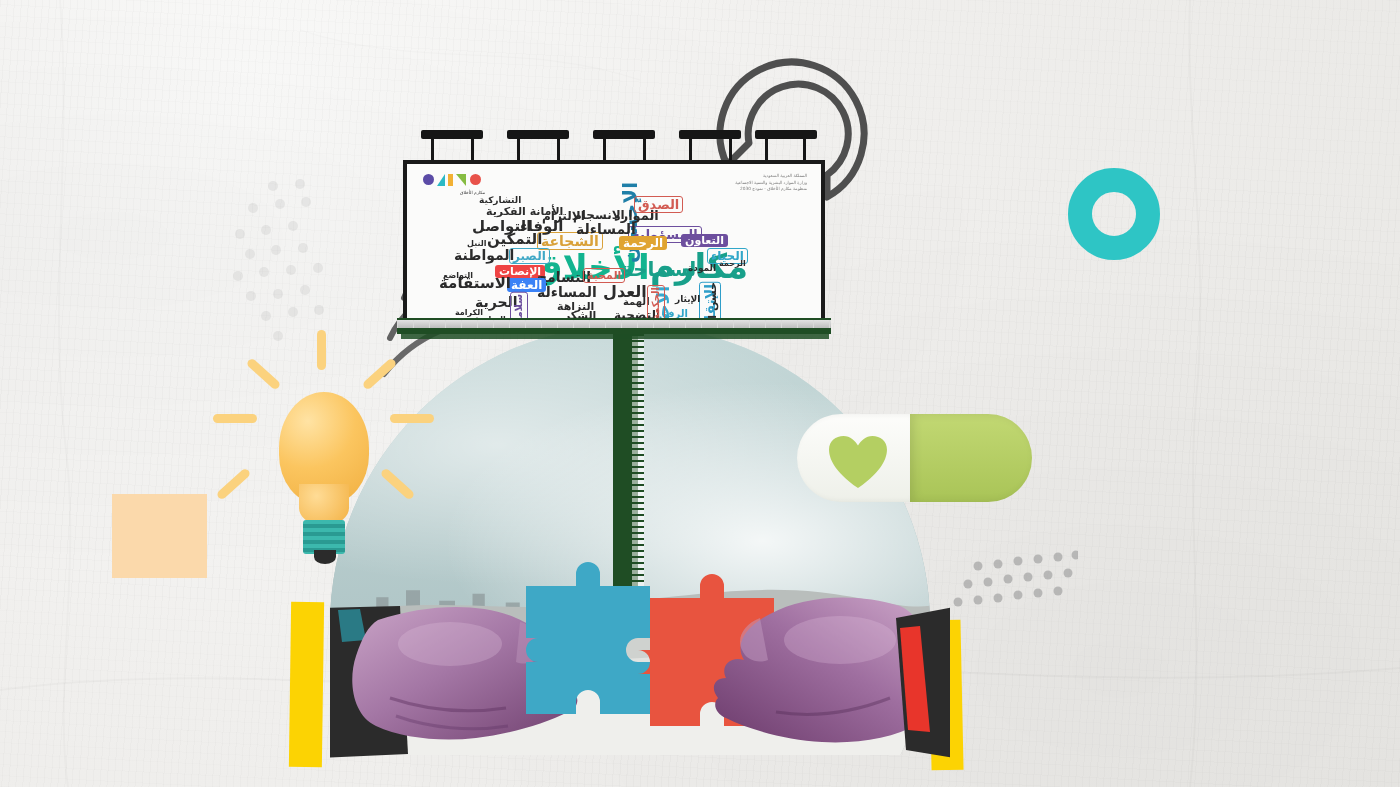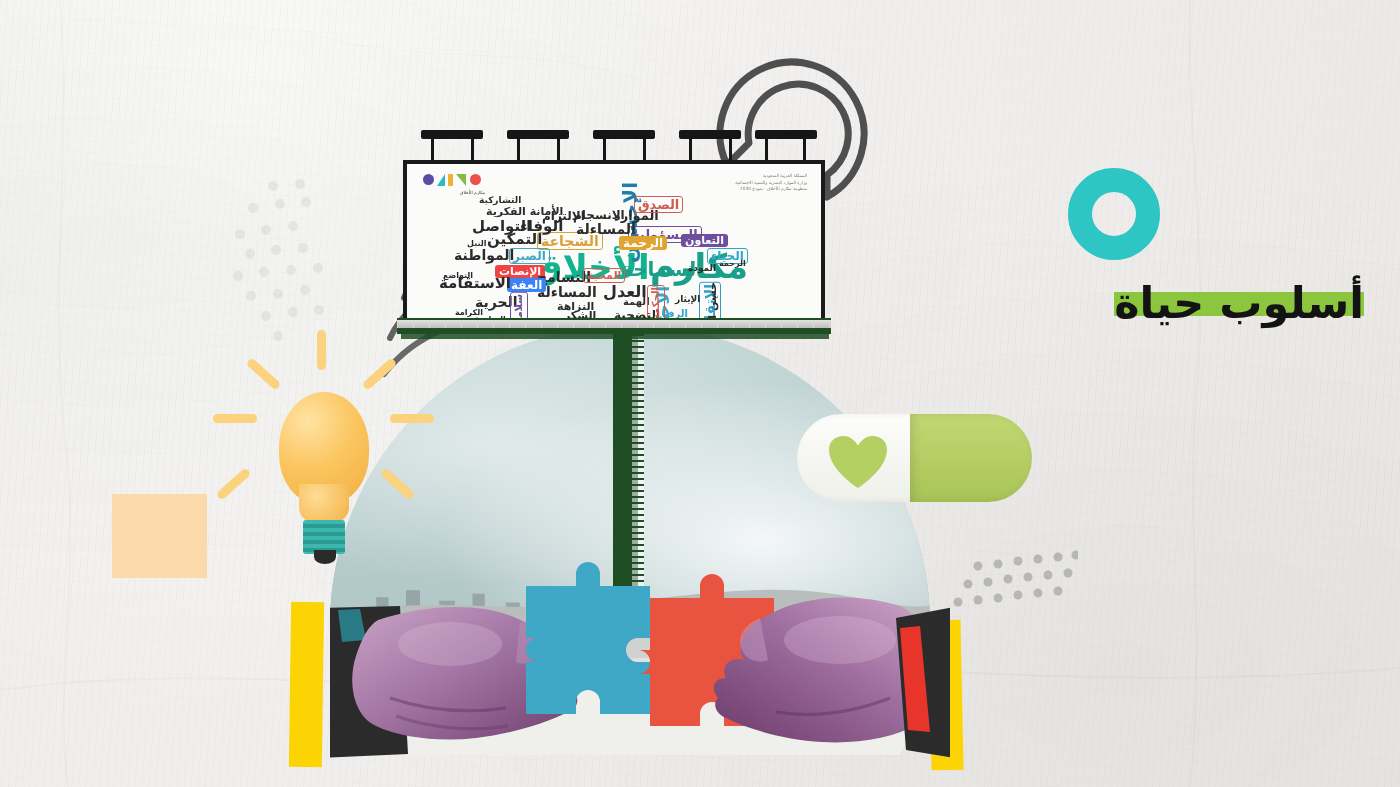--- a/index.html
+++ b/index.html
@@ -443,17 +443,16 @@
         <path d="M566,70 L640,56 L648,214 L576,202 Z" fill="#2b2b2b"></path>
         <path d="M570,80 L590,78 L600,184 L578,182 Z" fill="#e8352b"></path>
       </g>
     </svg>
   </div>
 
   <div class="headline">
     <br>
     <div class="hl-row">
       <span class="hl-hi hl2-hi"></span>
-      <span class="hl-txt hl2">أسلوب حياة</span>
     </div>
   </div>
 
 </div>
 
 </body></html>

